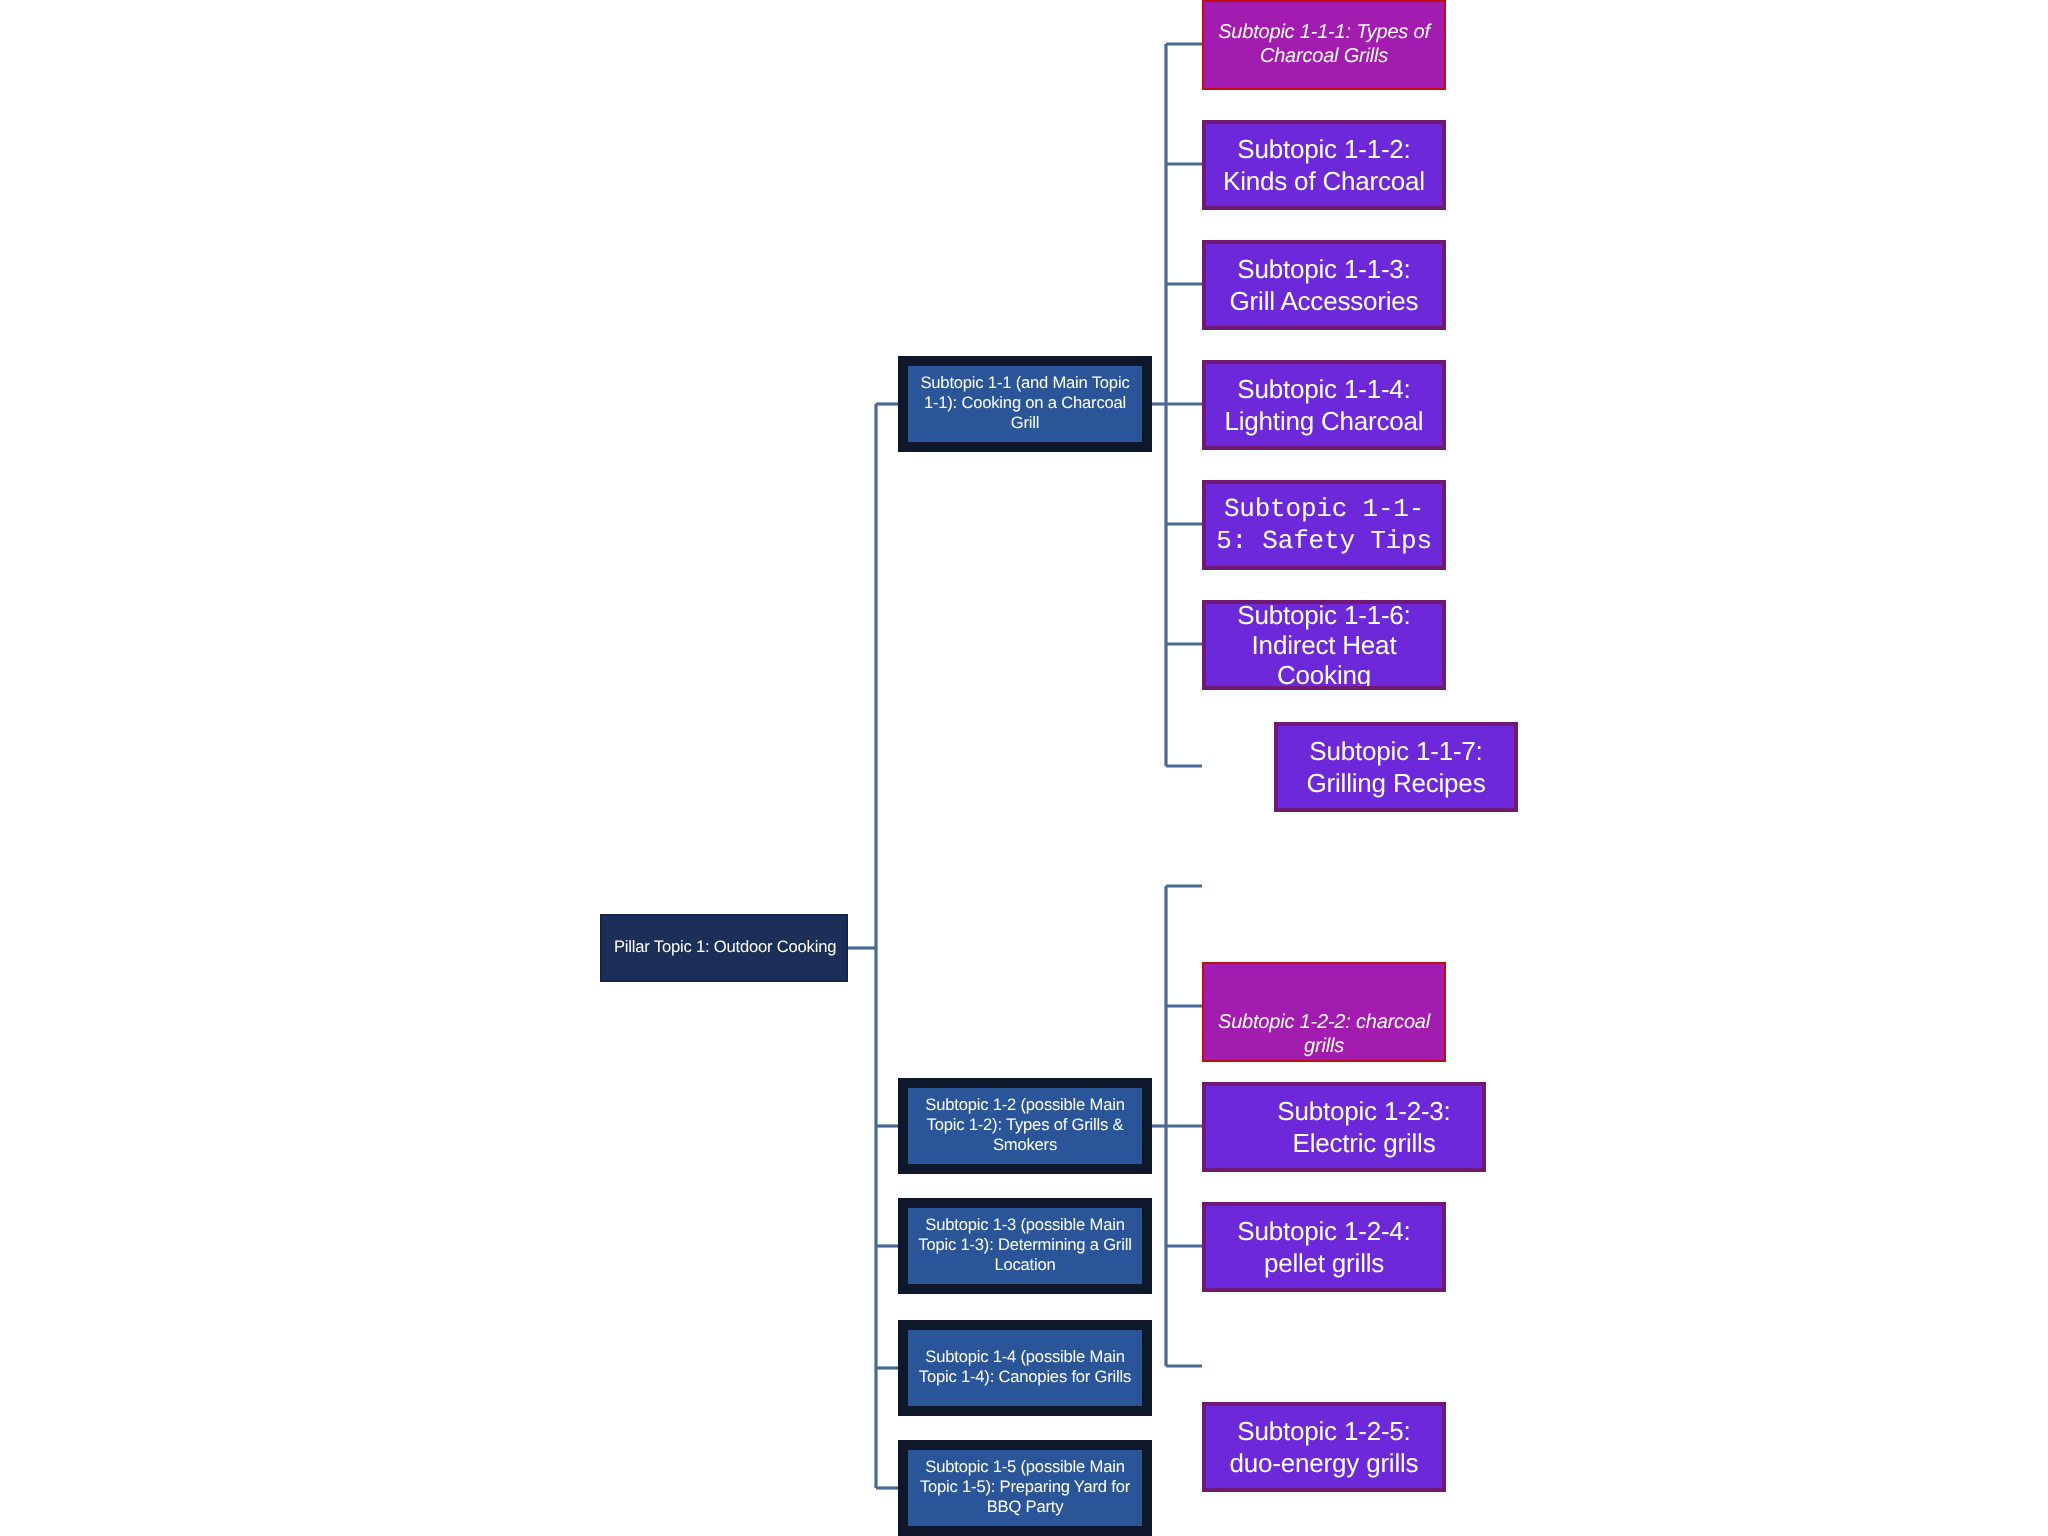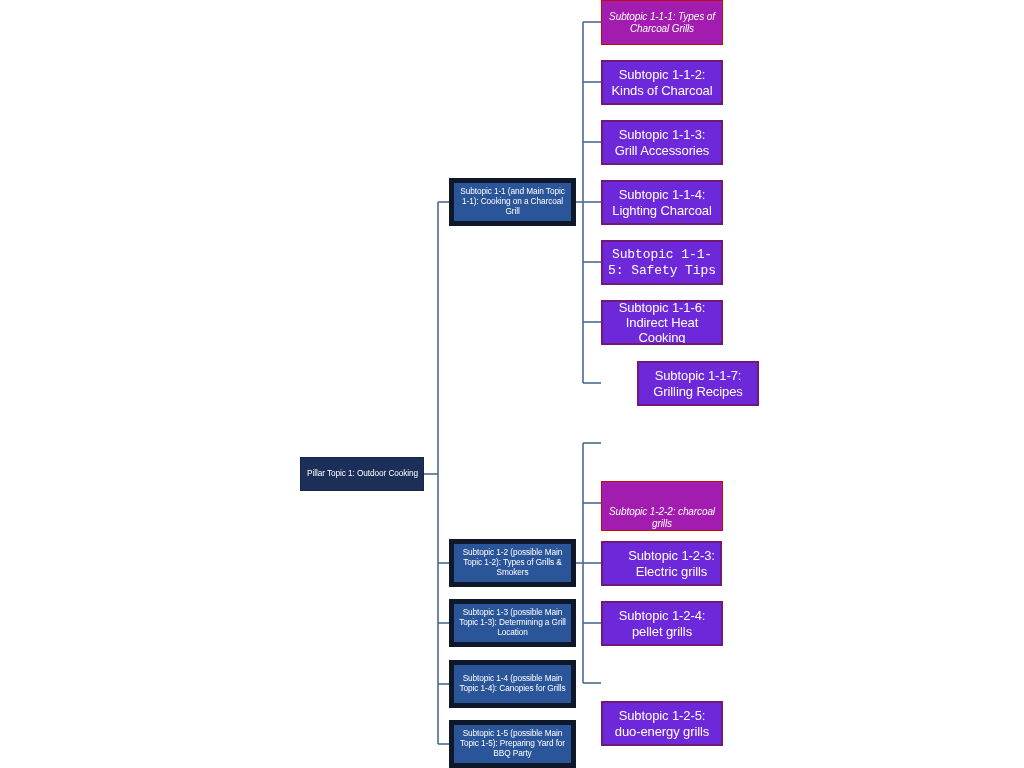--- a/index.html
+++ b/index.html
@@ -165,21 +165,21 @@
 
   <div class="node n-sub" style="left:601px; top:361px; width:122px; height:45px;margin-left:36px;">
     <span class="label">Subtopic 1-1-7:  Grilling Recipes</span>
   </div>
 
 
   <div class="node n-hot" style="left:601px; top:481px; width:122px; height:50px;align-items:flex-end;">
     <span class="label">Subtopic 1-2-2:  charcoal grills</span>
   </div>
 
-  <div class="node n-sub" style="left:601px; top:541px; width:121px; height:45px;padding-left:20px;">
+  <div class="node n-sub" style="left:601px; top:541px; width:142px; height:45px;padding-left:20px;">
     <span class="label">Subtopic 1-2-3:  Electric grills</span>
   </div>
 
   <div class="node n-sub" style="left:601px; top:601px; width:122px; height:45px;">
     <span class="label">Subtopic 1-2-4:  pellet grills</span>
   </div>
 
   <div class="node n-sub" style="left:601px; top:661px; width:122px; height:45px;margin-top:40px;">
     <span class="label">Subtopic 1-2-5:  duo-energy grills</span>
   </div>

